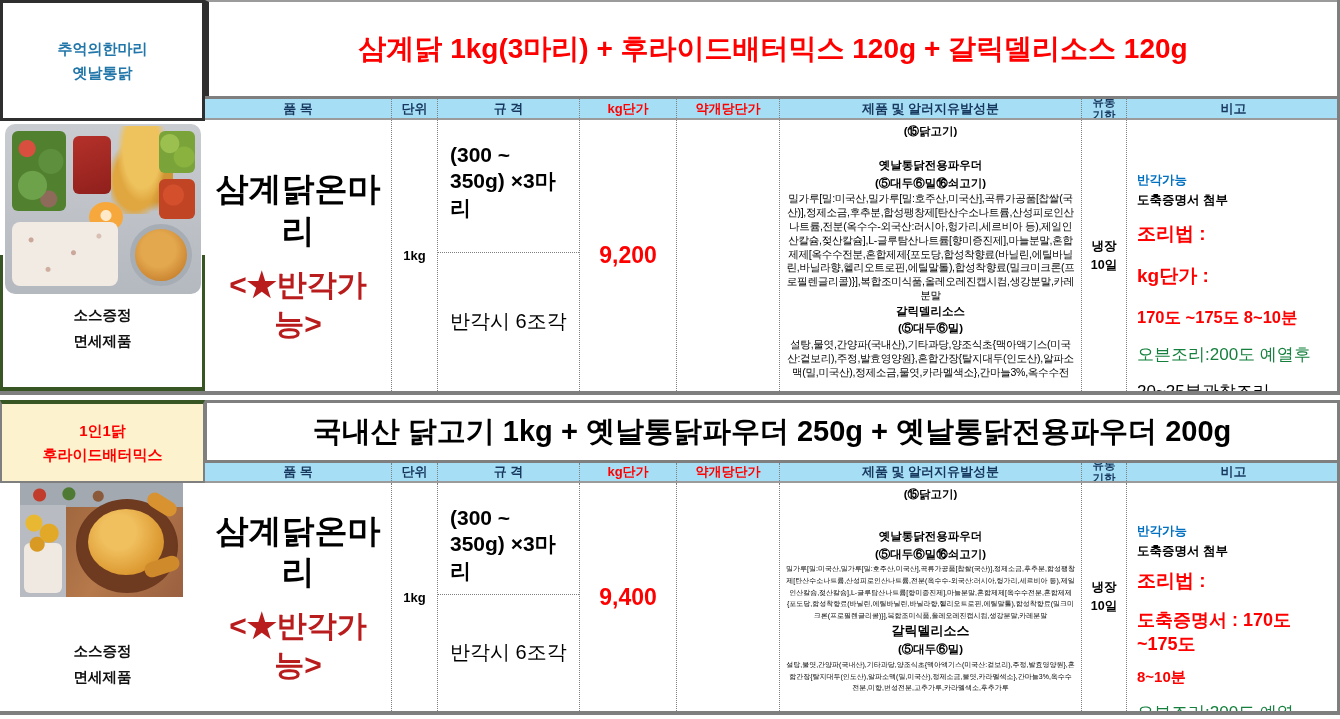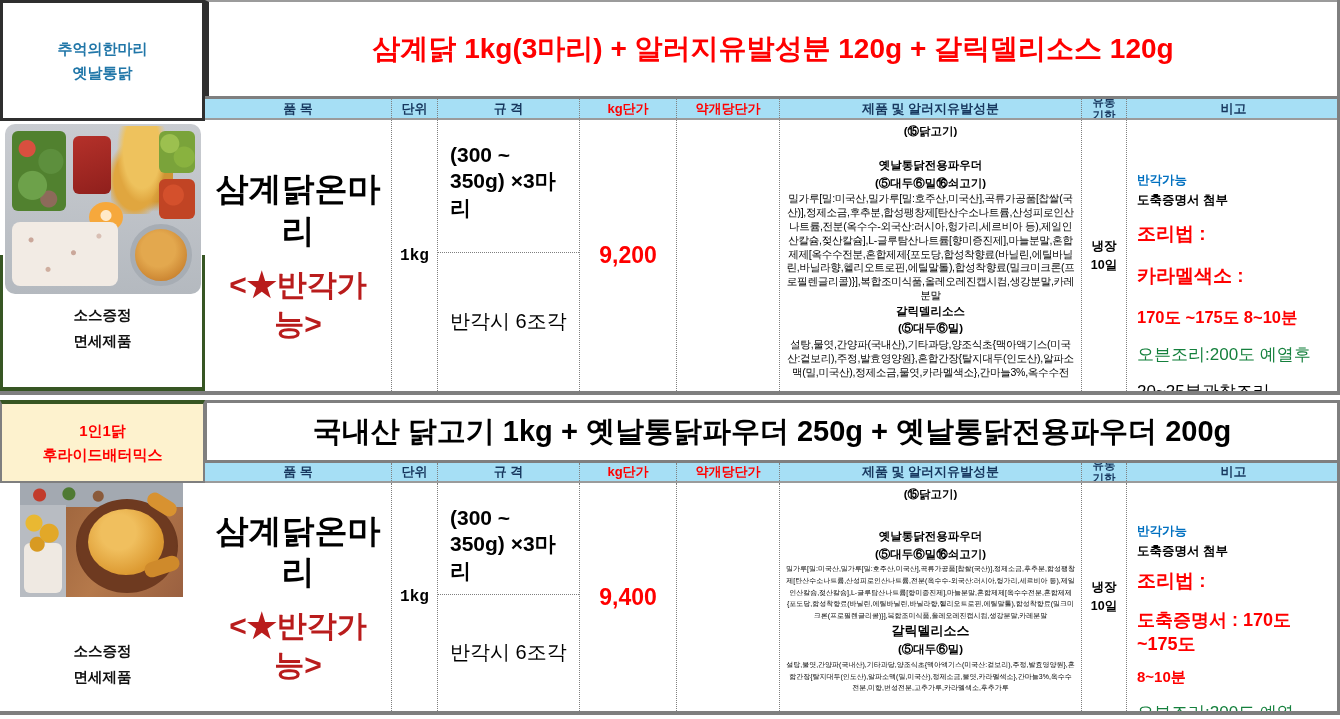--- a/index.html
+++ b/index.html
@@ -50,21 +50,21 @@
   .bodyrow { display:grid; grid-template-columns:187px 46px 142px 97px 103px 302px 45px 213px; background:#fff; }
   .sec1 .bodyrow { height:271px; }
   .sec2 .bodyrow { height:228px; }
   .cell { border-right:1px dotted #7f7f7f; position:relative; overflow:hidden; }
   .cell:last-child { border-right:none; }
 
   .c-item { display:flex; flex-direction:column; justify-content:center; align-items:center; text-align:center; }
   .item-name { font-size:33px; font-weight:bold; color:#000; line-height:1.25; }
   .item-sub  { font-size:30px; font-weight:bold; color:#b91c1c; line-height:1.3; margin-top:14px; padding:0 14px; }
 
-  .c-unit { display:flex; align-items:center; justify-content:center; font-size:16px; font-weight:bold; color:#000;font-family:Liberation Mono, monospace; }
+  .c-unit { display:flex; align-items:center; justify-content:center; font-size:13px; font-weight:bold; color:#000; }
 
   .spec-top { position:absolute; left:0; top:0; width:100%; height:49%; border-bottom:1px dotted #7f7f7f;
               padding:22px 16px 0 12px; font-size:21px; font-weight:bold; line-height:1.25; }
   .spec-bot { position:absolute; left:0; top:49%; width:100%; height:51%; display:flex; align-items:center;
               padding-left:12px; font-size:20px; font-weight:500; }
 
   .c-price { display:flex; align-items:center; justify-content:center; font-size:23px; font-weight:bold; color:#ff0000; }
 
   .c-al { text-align:center; padding:3px 6px; color:#000; }
   .al-h { font-size:11.5px; font-weight:bold; line-height:1.55; }
@@ -164,21 +164,21 @@
         <div class="p1-soup"></div>
       </div>
       <div class="cap">
         <div>소스증정</div>
         <div>면세제품</div>
       </div>
       <div class="greenbox"></div>
     </div>
 
     <div class="rightcol">
-      <div class="titlebar">삼계닭 1kg(3마리) + 알러지유발성분 120g + 갈릭델리소스 120g</div>
+      <div class="titlebar">삼계닭 1kg(3마리) + 후라이드배터믹스 120g + 갈릭델리소스 120g</div>
 
       <div class="hdr">
         <div class="hcell">품  목</div>
         <div class="hcell">단위</div>
         <div class="hcell">규 격</div>
         <div class="hcell red">kg단가</div>
         <div class="hcell red">약개당단가</div>
         <div class="hcell">제품 및 알러지유발성분</div>
         <div class="hcell shelf">
           <div>유통</div>
@@ -210,21 +210,21 @@
           <div class="al-p">설탕,물엿,간양파(국내산),기타과당,양조식초{맥아액기스(미국산:겉보리),주정,발효영양원},혼합간장{탈지대두(인도산),알파소맥(밀,미국산),정제소금,물엿,카라멜색소},간마늘3%,옥수수전</div>
         </div>
         <div class="cell c-shelf">
           <div>냉장</div>
           <div>10일</div>
         </div>
         <div class="cell c-note">
           <div class="n1">반각가능</div>
           <div class="n2">도축증명서 첨부</div>
           <div class="n3">조리법 :</div>
-          <div class="n4">카라멜색소 :</div>
+          <div class="n4">kg단가 :</div>
           <div class="n5">170도 ~175도 8~10분</div>
           <div class="n6">오븐조리:200도 예열후</div>
           <div class="n7">20~25분관찰조리</div>
         </div>
       </div>
     </div>
   </div>
 
   <div class="sec sec2">
     <div class="leftcol">

